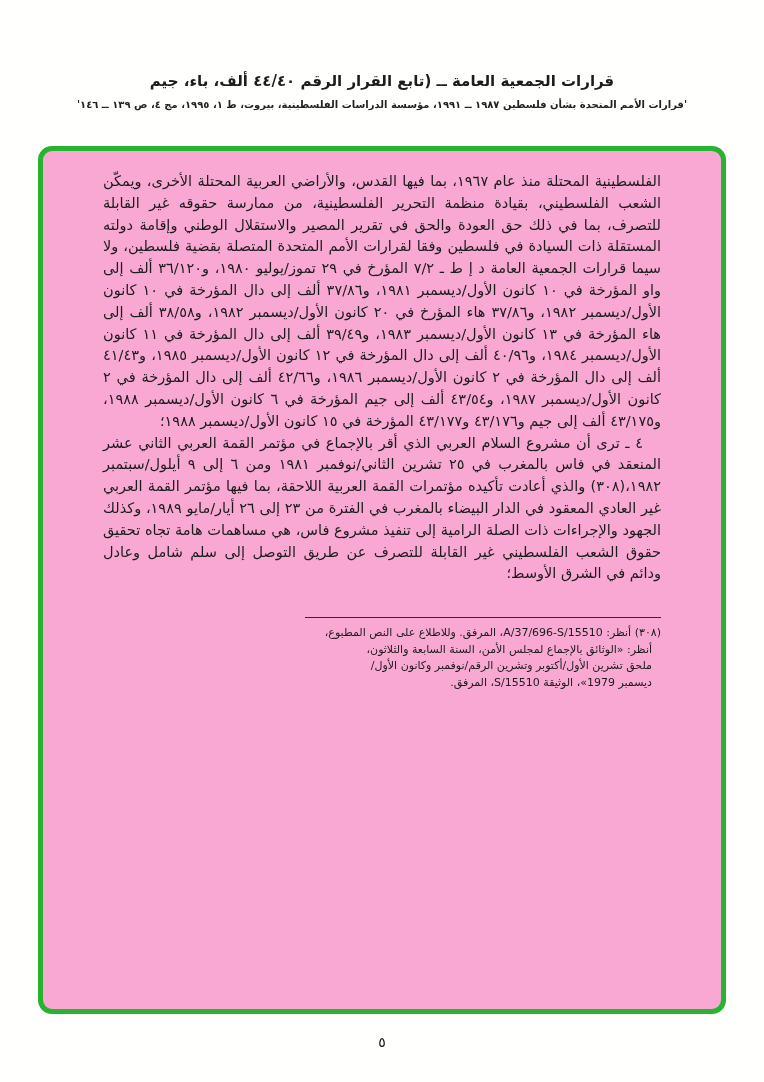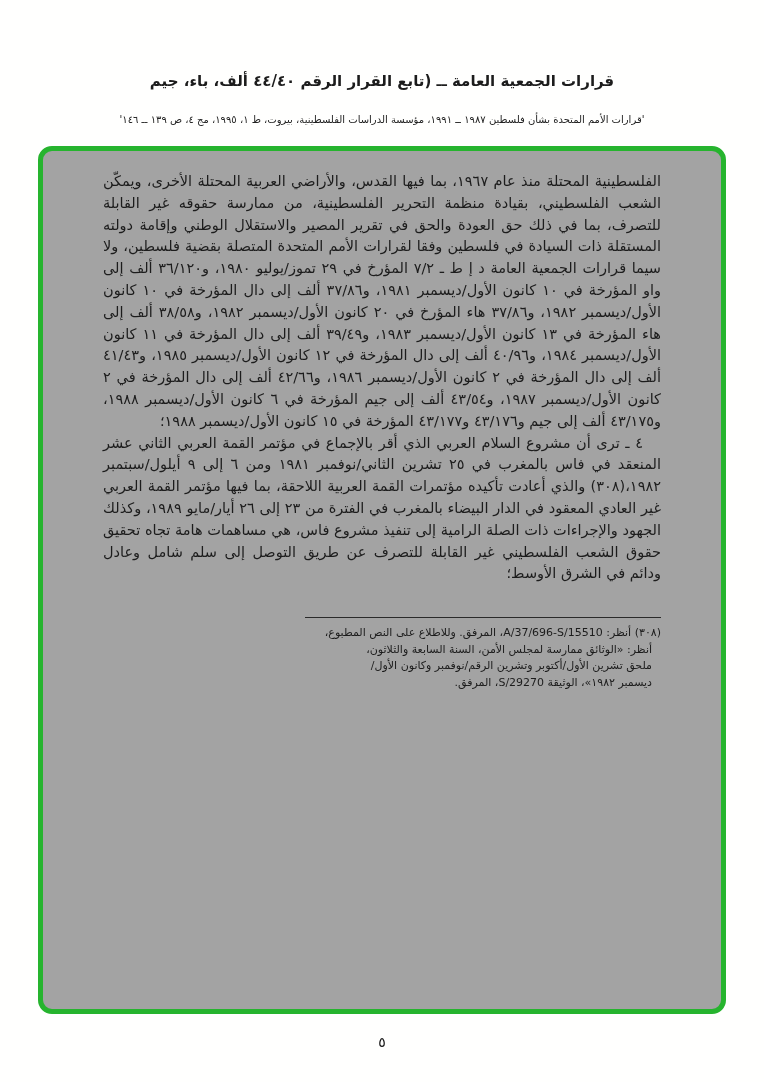--- a/index.html
+++ b/index.html
@@ -26,37 +26,37 @@
     right: 0;
     text-align: center;
     direction: rtl;
   }
   .doc-title {
     font-size: 15px;
     font-weight: bold;
     letter-spacing: 0.2px;
   }
   .doc-citation {
-    margin-top: 24px;
+    margin-top: 9px;
     font-size: 10px;
-    font-weight: normal;
+    font-weight: bold;
     color: #222;
   }
 
   
   .frame {
     position: absolute;
     top: 146px;
     left: 38px;
     width: 688px;
     height: 868px;
     box-sizing: border-box;
     border: 5px solid #26b42e;
     border-radius: 14px;
-    background: #a3a3a3;
+    background: #f9a8d4;
   }
 
   
   .content {
     box-sizing: border-box;
     padding: 20px 60px 18px 60px;
     direction: rtl;
   }
   .para {
     margin: 0;
@@ -115,23 +115,23 @@
   <div class="frame" style="border-color: rgb(38, 180, 46);">
     <div class="content">
 
       <p class="para p1">الفلسطينية المحتلة منذ عام ١٩٦٧، بما فيها القدس، والأراضي العربية المحتلة الأخرى، ويمكّن الشعب الفلسطيني، بقيادة منظمة التحرير الفلسطينية، من ممارسة حقوقه غير القابلة للتصرف، بما في ذلك حق العودة والحق في تقرير المصير والاستقلال الوطني وإقامة دولته المستقلة ذات السيادة في فلسطين وفقا لقرارات الأمم المتحدة المتصلة بقضية فلسطين، ولا سيما قرارات الجمعية العامة د إ ط ـ ٧/٢ المؤرخ في ٢٩ تموز/يوليو ١٩٨٠، و٣٦/١٢٠ ألف إلى واو المؤرخة في ١٠ كانون الأول/ديسمبر ١٩٨١، و٣٧/٨٦ ألف إلى دال المؤرخة في ١٠ كانون الأول/ديسمبر ١٩٨٢، و٣٧/٨٦ هاء المؤرخ في ٢٠ كانون الأول/ديسمبر ١٩٨٢، و٣٨/٥٨ ألف إلى هاء المؤرخة في ١٣ كانون الأول/ديسمبر ١٩٨٣، و٣٩/٤٩ ألف إلى دال المؤرخة في ١١ كانون الأول/ديسمبر ١٩٨٤، و٤٠/٩٦ ألف إلى دال المؤرخة في ١٢ كانون الأول/ديسمبر ١٩٨٥، و٤١/٤٣ ألف إلى دال المؤرخة في ٢ كانون الأول/ديسمبر ١٩٨٦، و٤٢/٦٦ ألف إلى دال المؤرخة في ٢ كانون الأول/ديسمبر ١٩٨٧، و٤٣/٥٤ ألف إلى جيم المؤرخة في ٦ كانون الأول/ديسمبر ١٩٨٨، و٤٣/١٧٥ ألف إلى جيم و٤٣/١٧٦ و٤٣/١٧٧ المؤرخة في ١٥ كانون الأول/ديسمبر ١٩٨٨؛</p>
 
       <p class="para p2">٤ ـ ترى أن مشروع السلام العربي الذي أقر بالإجماع في مؤتمر القمة العربي الثاني عشر المنعقد في فاس بالمغرب في ٢٥ تشرين الثاني/نوفمبر ١٩٨١ ومن ٦ إلى ٩ أيلول/سبتمبر ١٩٨٢،(٣٠٨) والذي أعادت تأكيده مؤتمرات القمة العربية اللاحقة، بما فيها مؤتمر القمة العربي غير العادي المعقود في الدار البيضاء بالمغرب في الفترة من ٢٣ إلى ٢٦ أيار/مايو ١٩٨٩، وكذلك الجهود والإجراءات ذات الصلة الرامية إلى تنفيذ مشروع فاس، هي مساهمات هامة تجاه تحقيق حقوق الشعب الفلسطيني غير القابلة للتصرف عن طريق التوصل إلى سلم شامل وعادل ودائم في الشرق الأوسط؛</p>
 
       <div class="footnote">
         <div class="footnote-rule"></div>
         <div class="footnote-line">(٣٠٨) أنظر: A/37/696-S/15510، المرفق. وللاطلاع على النص المطبوع،</div>
-        <div class="footnote-line">أنظر: «الوثائق ممارسة لمجلس الأمن، السنة السابعة والثلاثون،</div>
+        <div class="footnote-line">أنظر: «الوثائق بالإجماع لمجلس الأمن، السنة السابعة والثلاثون،</div>
         <div class="footnote-line">ملحق تشرين الأول/أكتوبر وتشرين الرقم/نوفمبر وكانون الأول/</div>
-        <div class="footnote-line">ديسمبر ١٩٨٢»، الوثيقة S/29270، المرفق.</div>
+        <div class="footnote-line">ديسمبر 1979»، الوثيقة S/15510، المرفق.</div>
       </div>
 
     </div>
   </div>
 
   <div class="page-num">٥</div>
 
 </div>
 
 </body></html>

